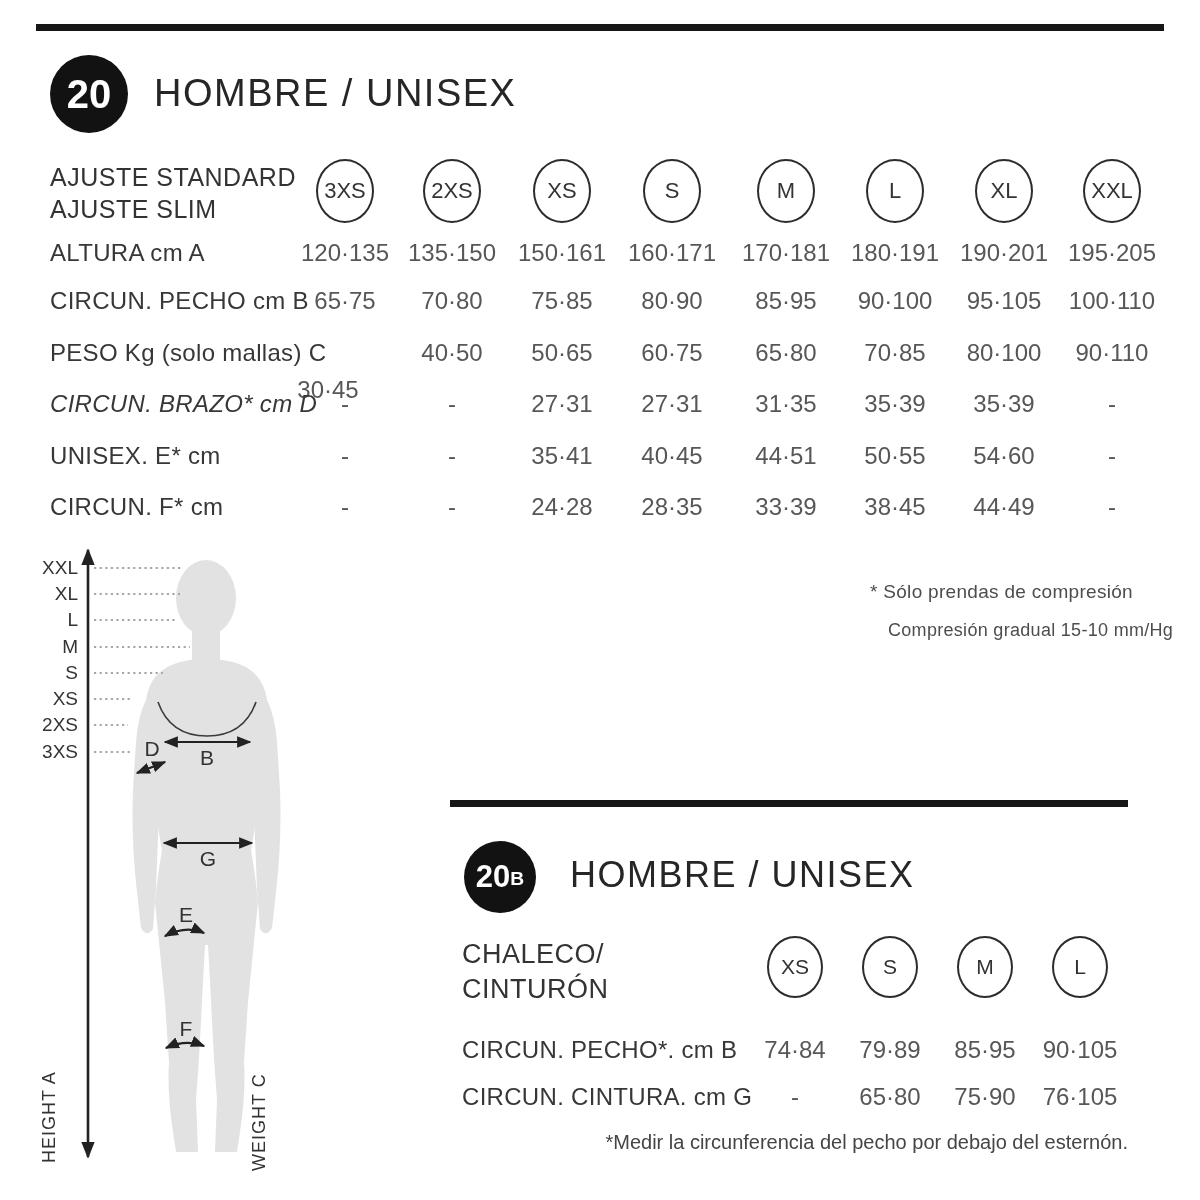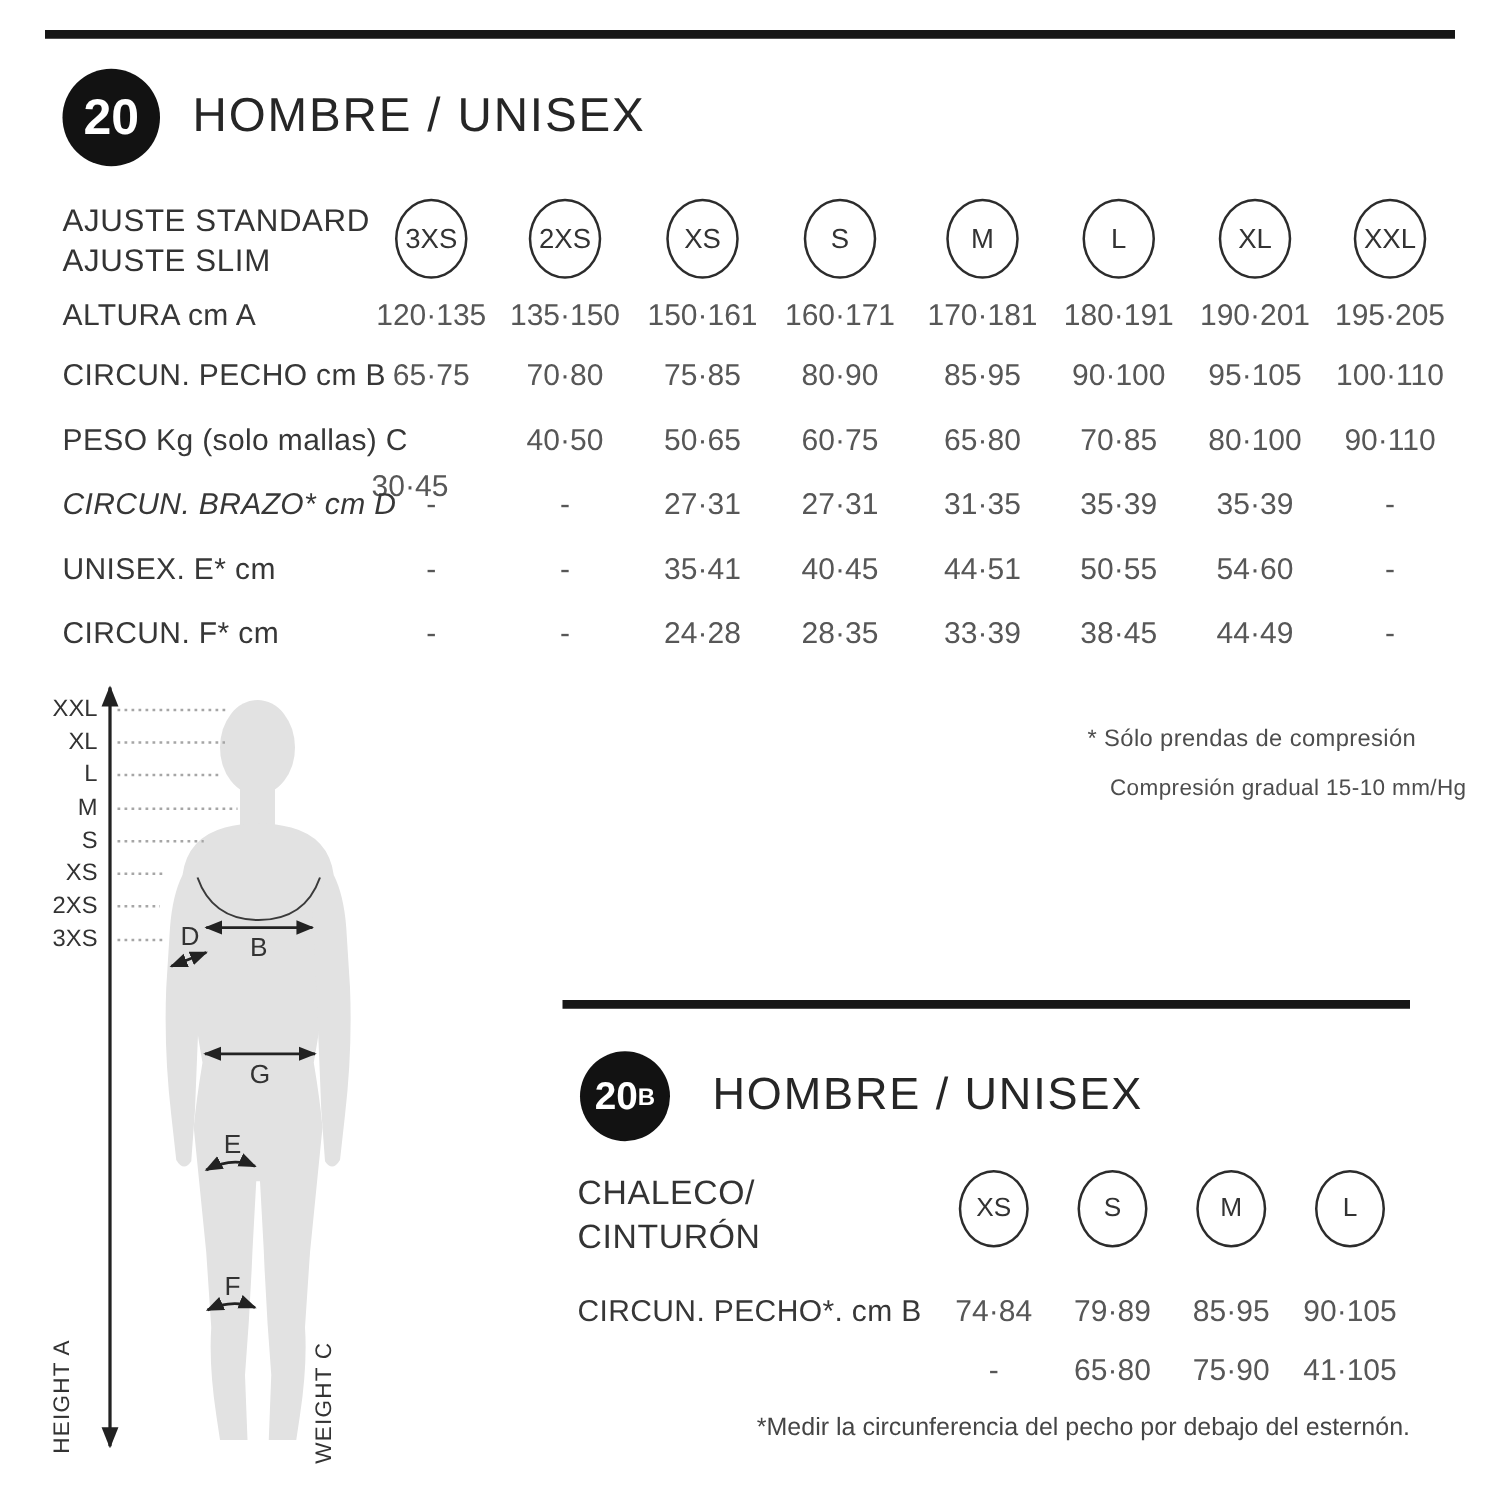--- a/index.html
+++ b/index.html
@@ -200,21 +200,22 @@
   <div class="abs" id="b-table-layer" style="left:0;top:0;width:1200px;height:1200px;">
       <div class="abs size-circle" style="left:767px;top:936px;width:56px;height:62px;font-size:21px;">XS</div>
       <div class="abs size-circle" style="left:862px;top:936px;width:56px;height:62px;font-size:21px;">S</div>
       <div class="abs size-circle" style="left:957px;top:936px;width:56px;height:62px;font-size:21px;">M</div>
       <div class="abs size-circle" style="left:1052px;top:936px;width:56px;height:62px;font-size:21px;">L</div>
       <div class="abs row-label" style="left:462px;top:1036px;">CIRCUN. PECHO*. cm B</div>
       <div class="abs cell" style="left:740px;top:1036px;width:110px;">74·84</div>
       <div class="abs cell" style="left:835px;top:1036px;width:110px;">79·89</div>
       <div class="abs cell" style="left:930px;top:1036px;width:110px;">85·95</div>
       <div class="abs cell" style="left:1025px;top:1036px;width:110px;">90·105</div>
+      <div class="abs row-label" style="left:462px;top:1083px;">CIRCUN. CINTURA. cm G</div>
       <div class="abs cell" style="left:740px;top:1083px;width:110px;">-</div>
       <div class="abs cell" style="left:835px;top:1083px;width:110px;">65·80</div>
       <div class="abs cell" style="left:930px;top:1083px;width:110px;">75·90</div>
-      <div class="abs cell" style="left:1025px;top:1083px;width:110px;">41·105</div>
+      <div class="abs cell" style="left:1025px;top:1083px;width:110px;">76·105</div>
     </div>
 
   <div class="abs footnote" style="right:72px;top:1131px;">*Medir la circunferencia del pecho por debajo del esternón.</div>
 
 </div>
 
 </body></html>

